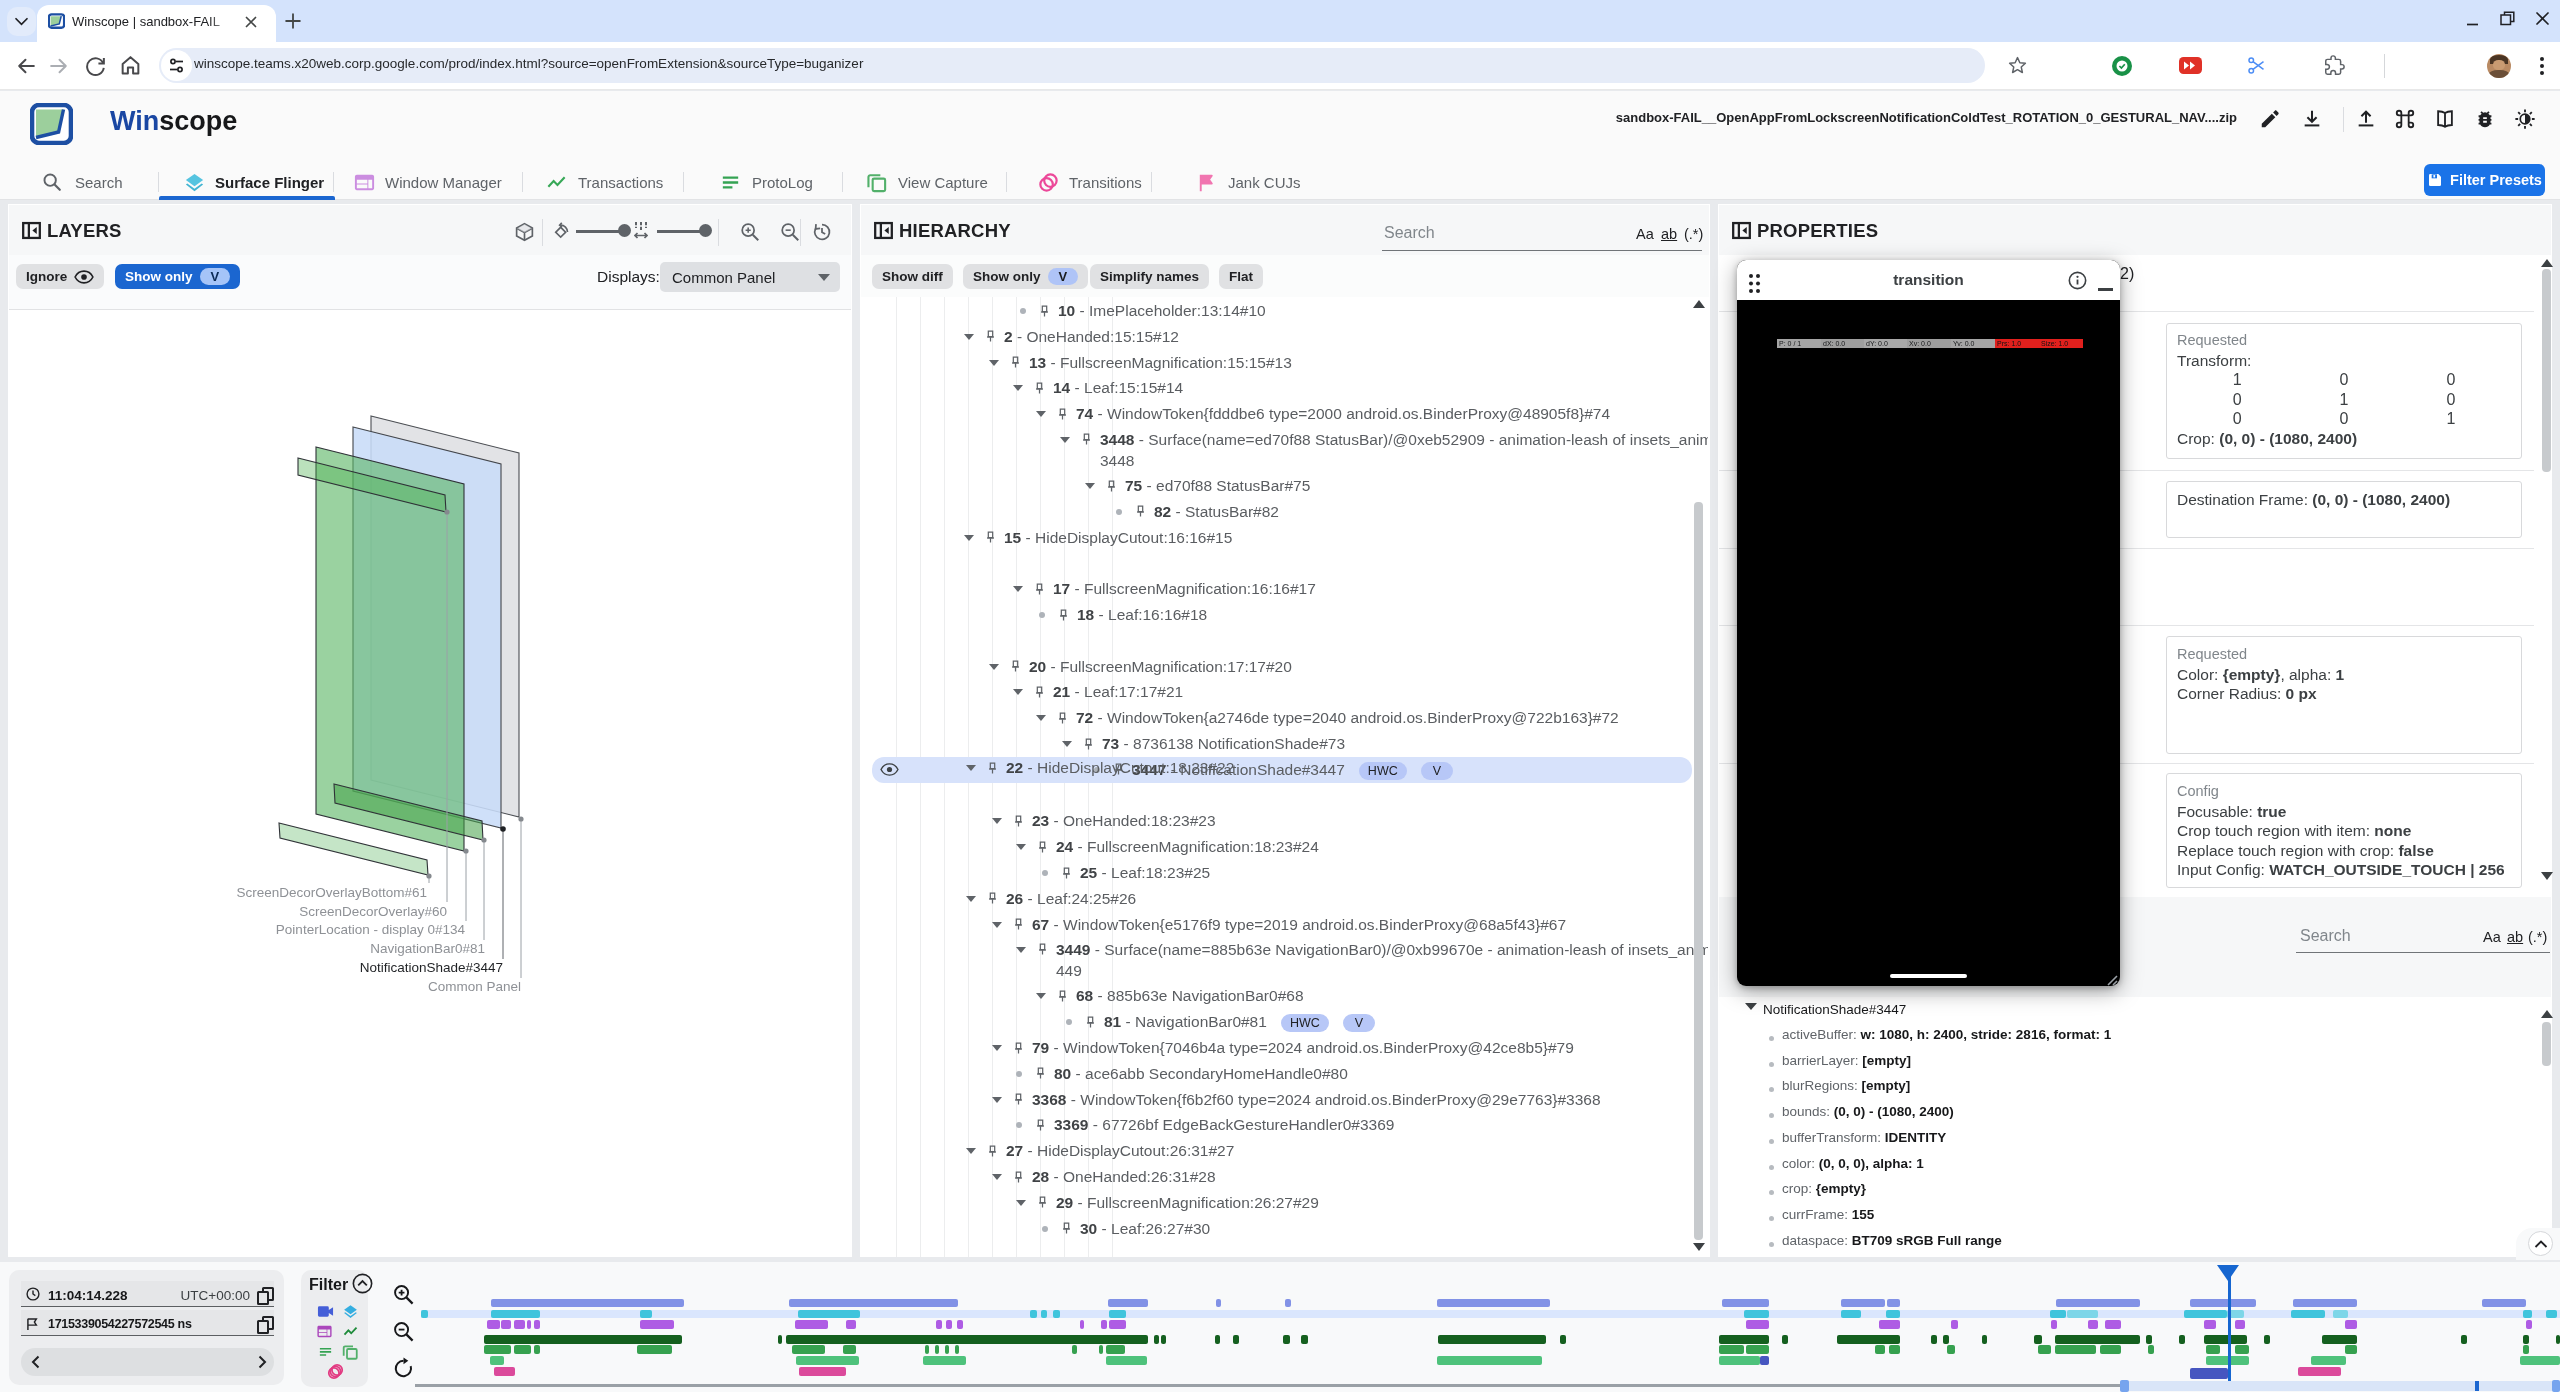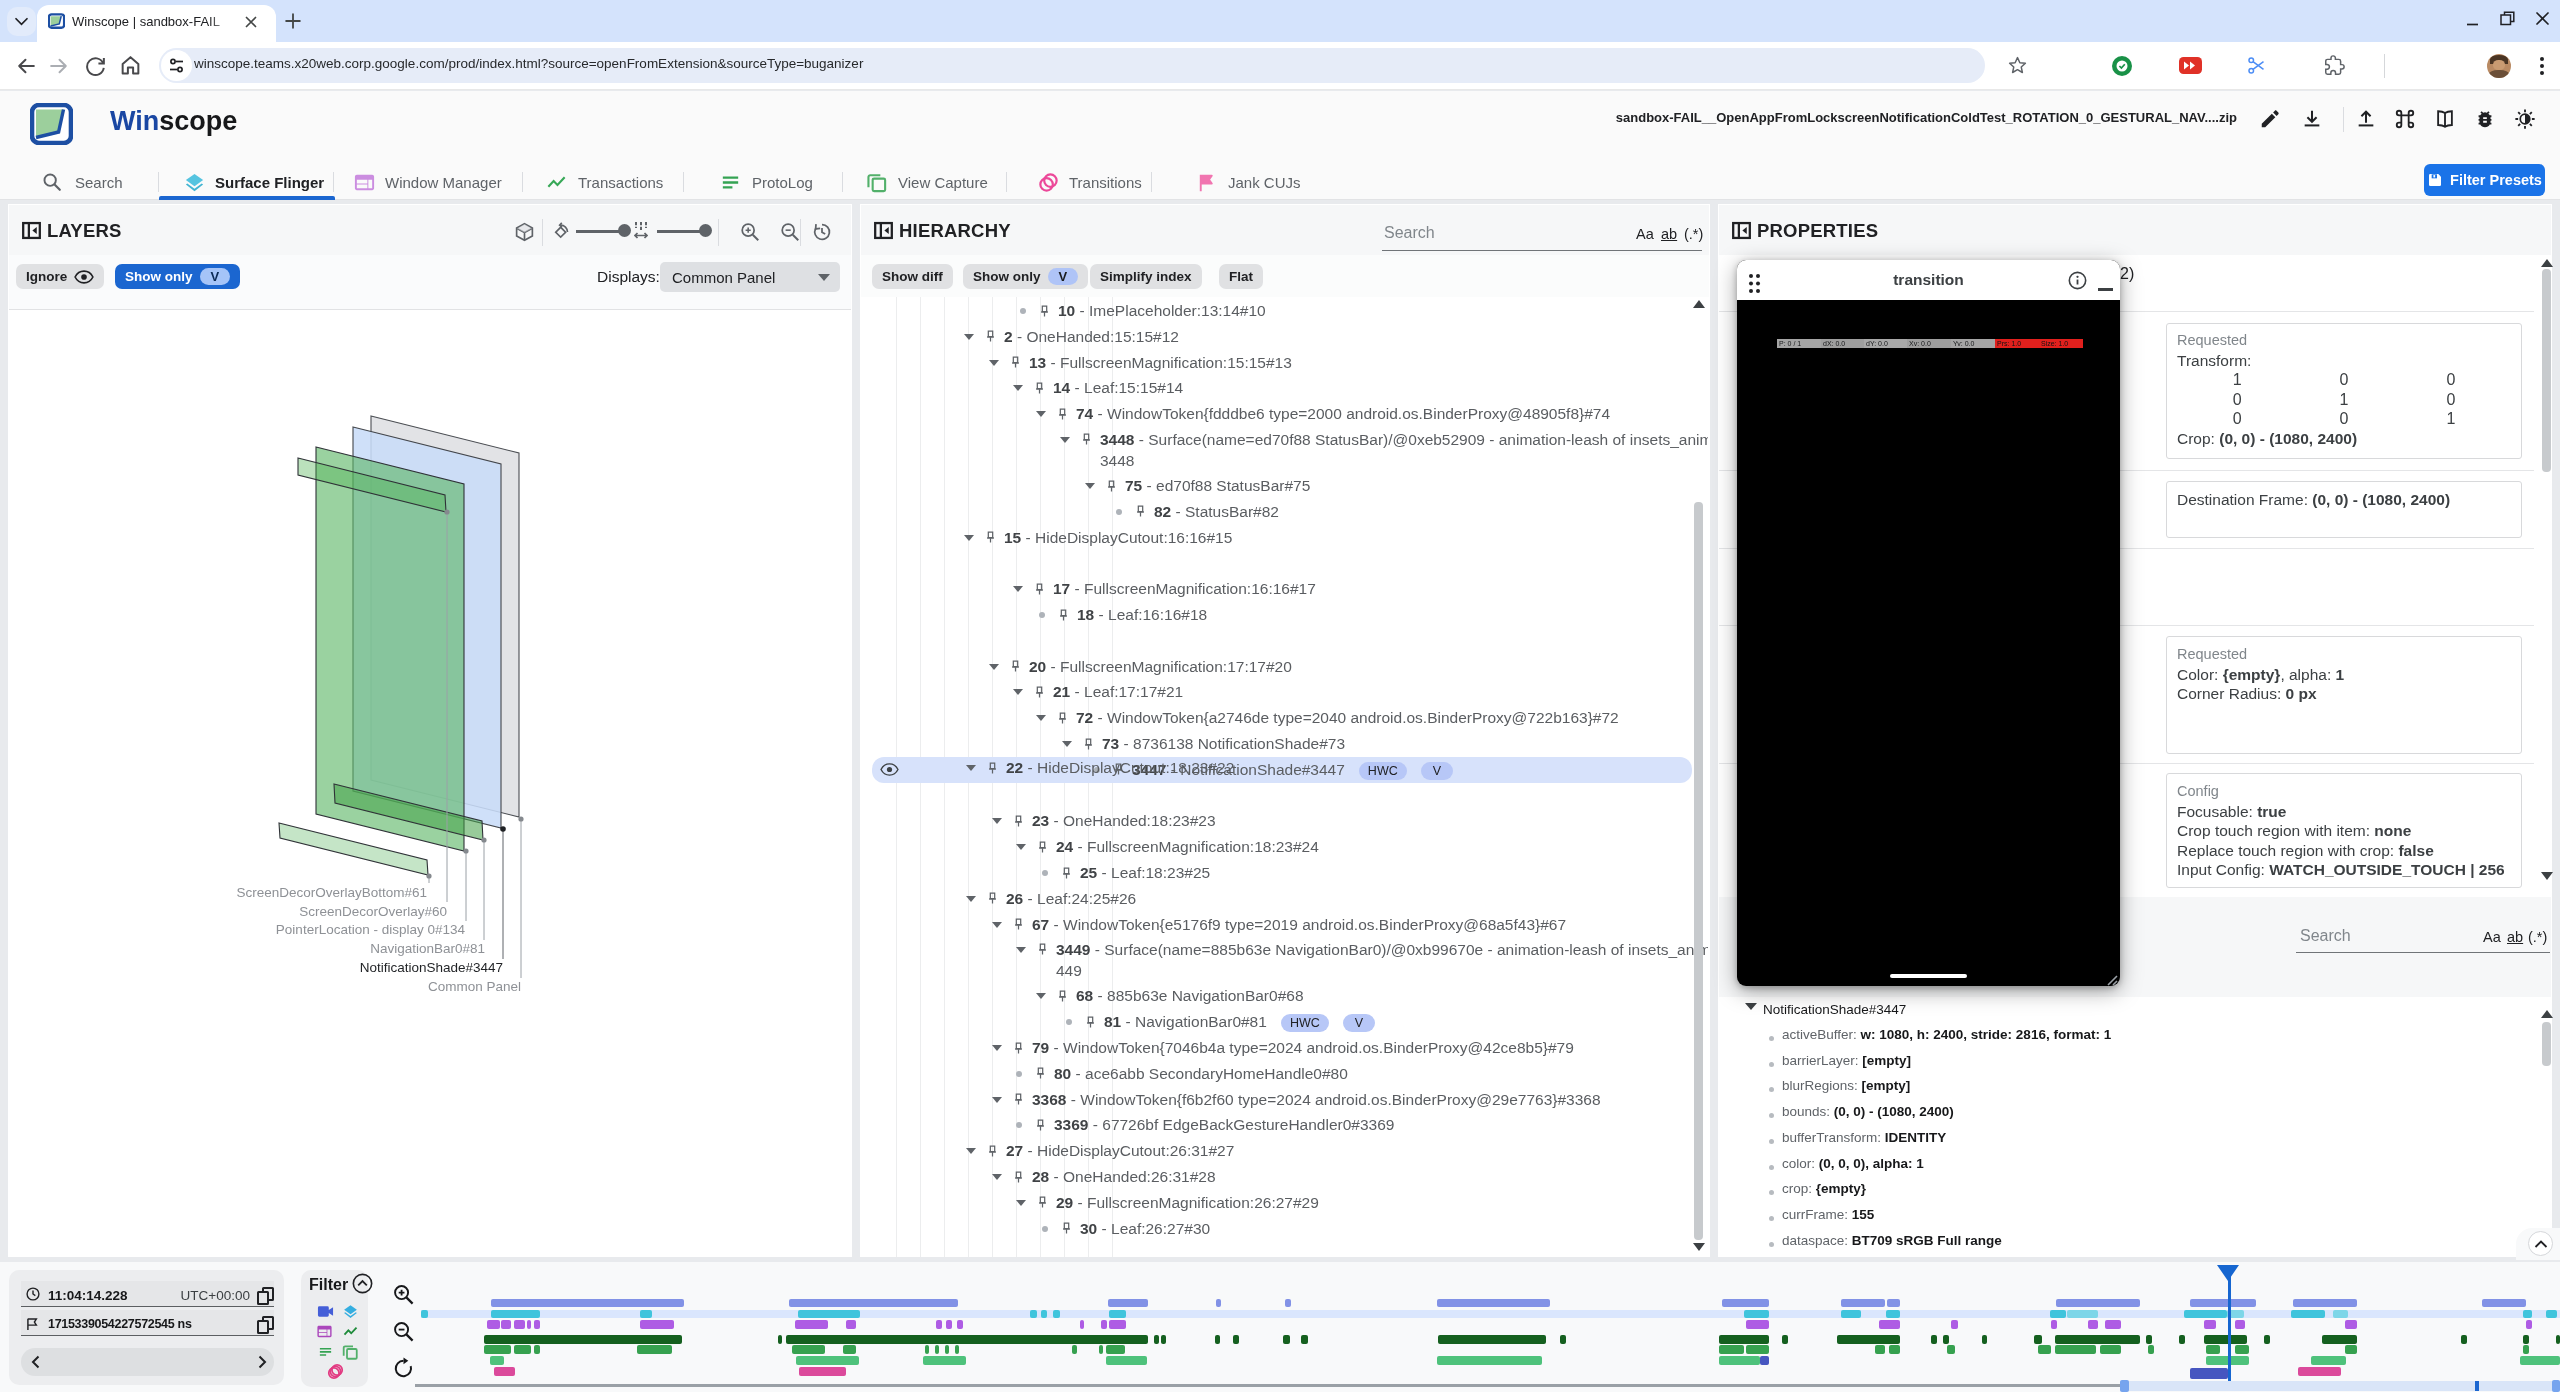--- a/index.html
+++ b/index.html
@@ -306,21 +306,21 @@
   </svg>
 <div class="abs" style="left:899px;top:220px;font-size:18.5px;font-weight:700;color:#202124;letter-spacing:.2px">HIERARCHY</div>
 <div class="abs" style="left:861px;top:255px;width:848px;height:42px;background:#FBFCFC"></div>
 <div class="abs" style="left:1384px;top:224px;font-size:16px;color:#80868B">Search</div>
 <div class="abs" style="left:1382px;top:250px;width:320px;height:1px;background:#707478"></div>
 <div class="abs" style="left:1636px;top:226px;font-size:14.5px;color:#202124">Aa</div>
 <div class="abs" style="left:1661px;top:226px;font-size:14.5px;color:#202124;text-decoration:underline">ab</div>
 <div class="abs" style="left:1684px;top:226px;font-size:14.5px;color:#202124">(.*)</div>
 <div class="chip" style="left:872px;top:264px">Show diff</div>
 <div class="chip" style="left:963px;top:264px">Show only <span class="vpill">V</span></div>
-<div class="chip" style="left:1090px;top:264px">Simplify index</div>
+<div class="chip" style="left:1090px;top:264px">Simplify names</div>
 <div class="chip" style="left:1219px;top:264px">Flat</div>
 <div class="abs" style="left:860px;top:297px;width:848px;height:960px;overflow:hidden;background:#fff" id="tree">
 <div class="gline" style="left:36px"></div>
 <div class="gline" style="left:60px"></div>
 <div class="gline" style="left:84px"></div>
 <div class="gline" style="left:108px"></div>
 <div class="gline" style="left:132px"></div>
 <div class="gline" style="left:156px"></div>
 <div class="gline" style="left:180px"></div>
 <div class="gline" style="left:204px"></div>

